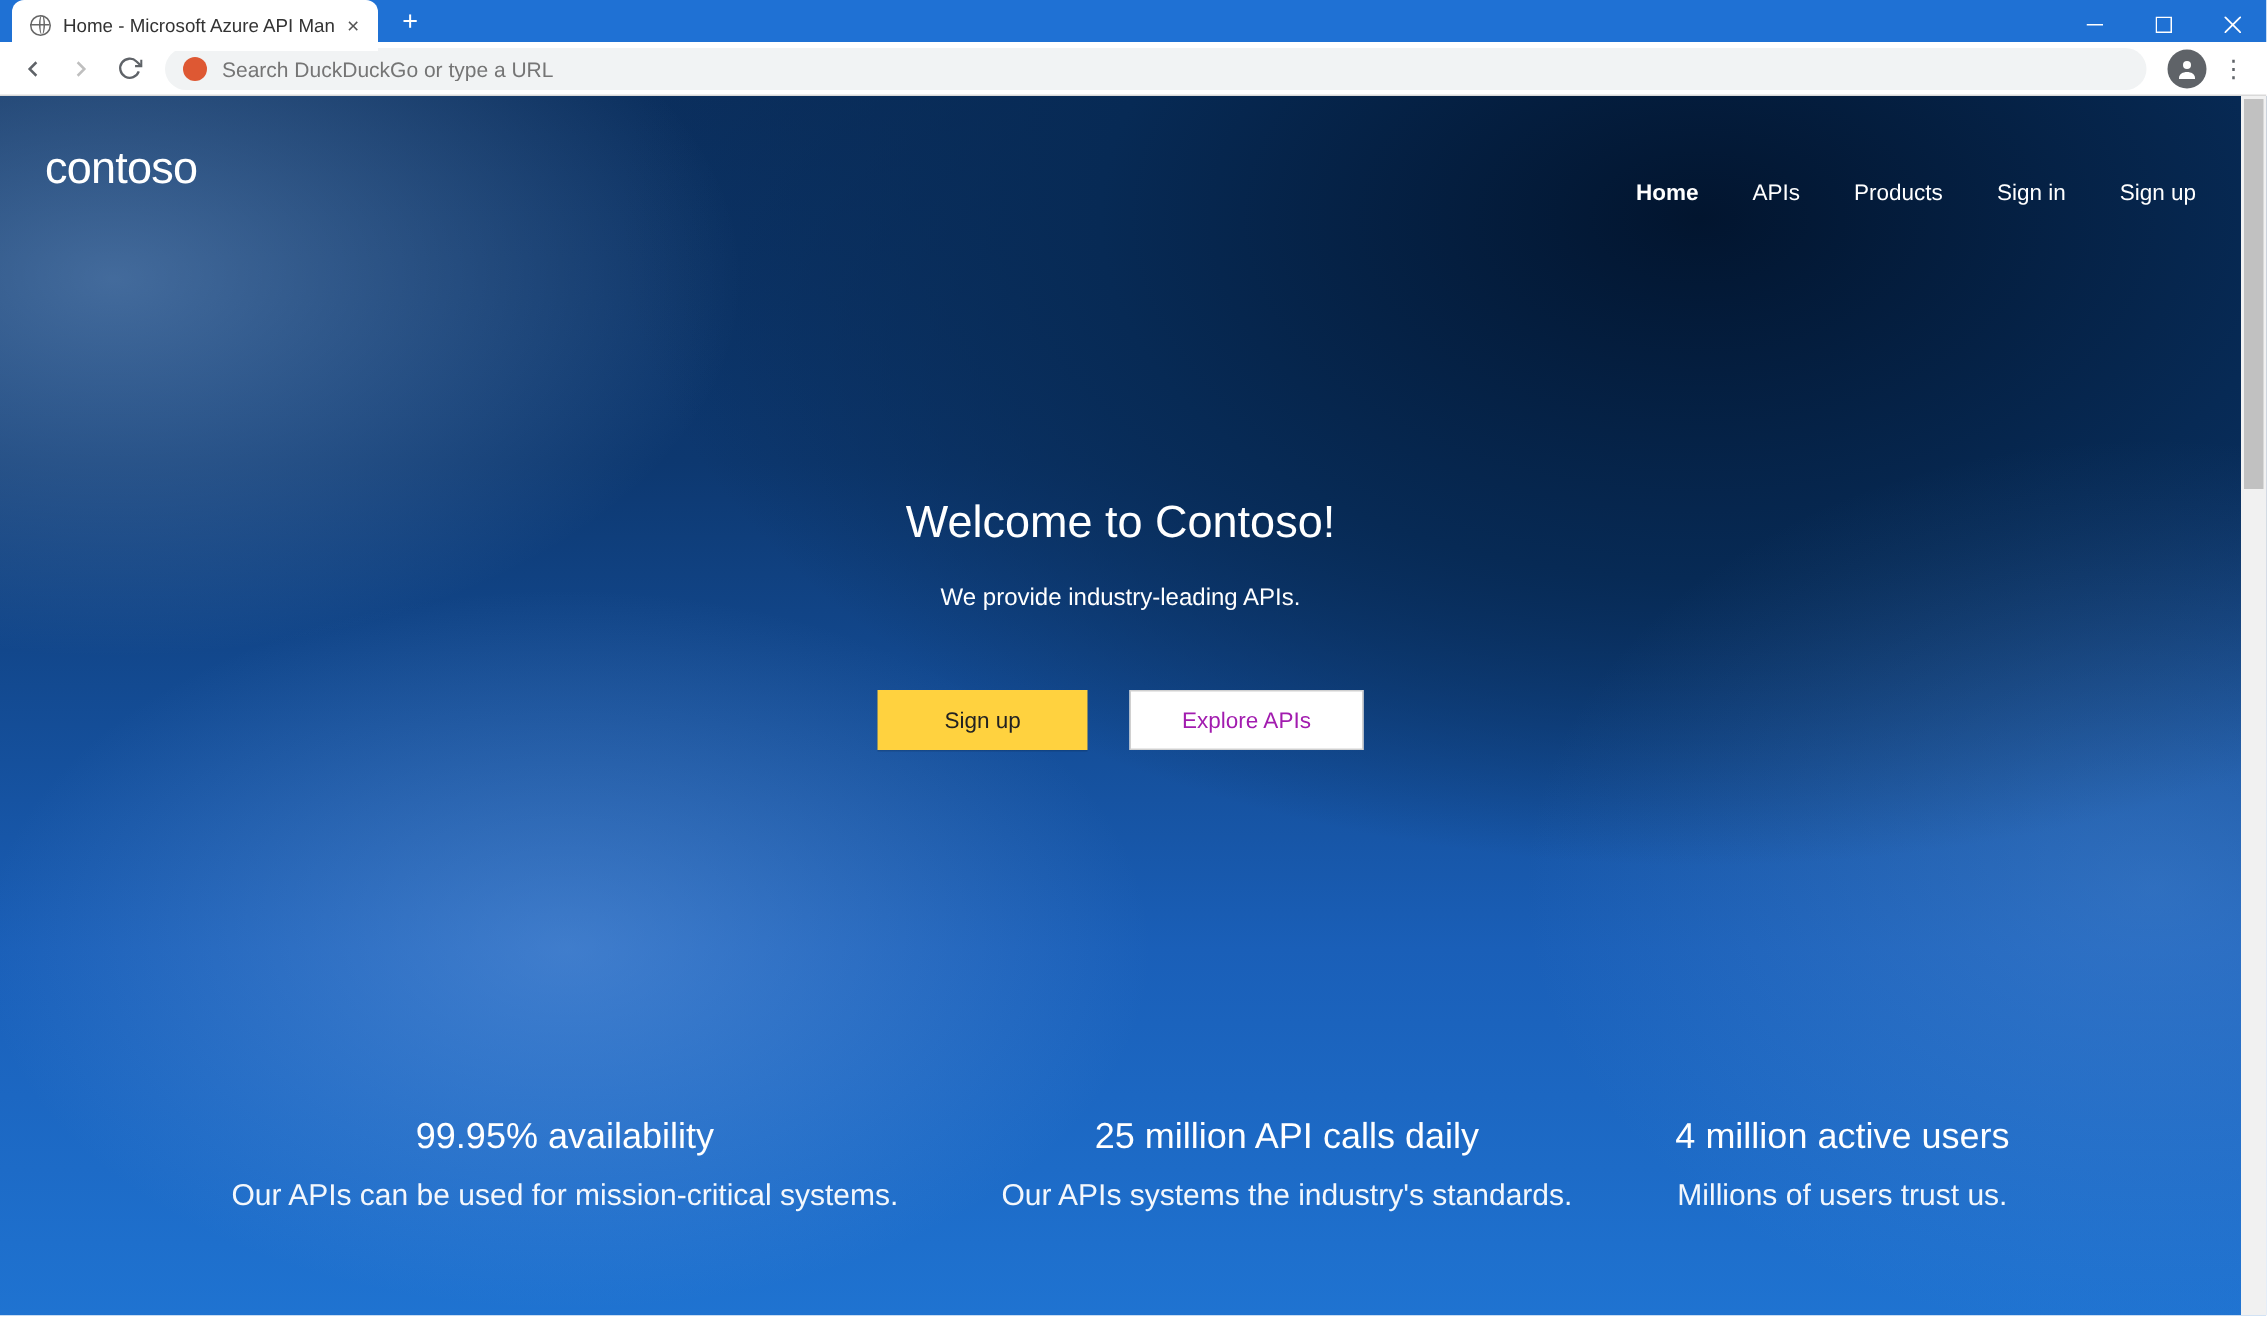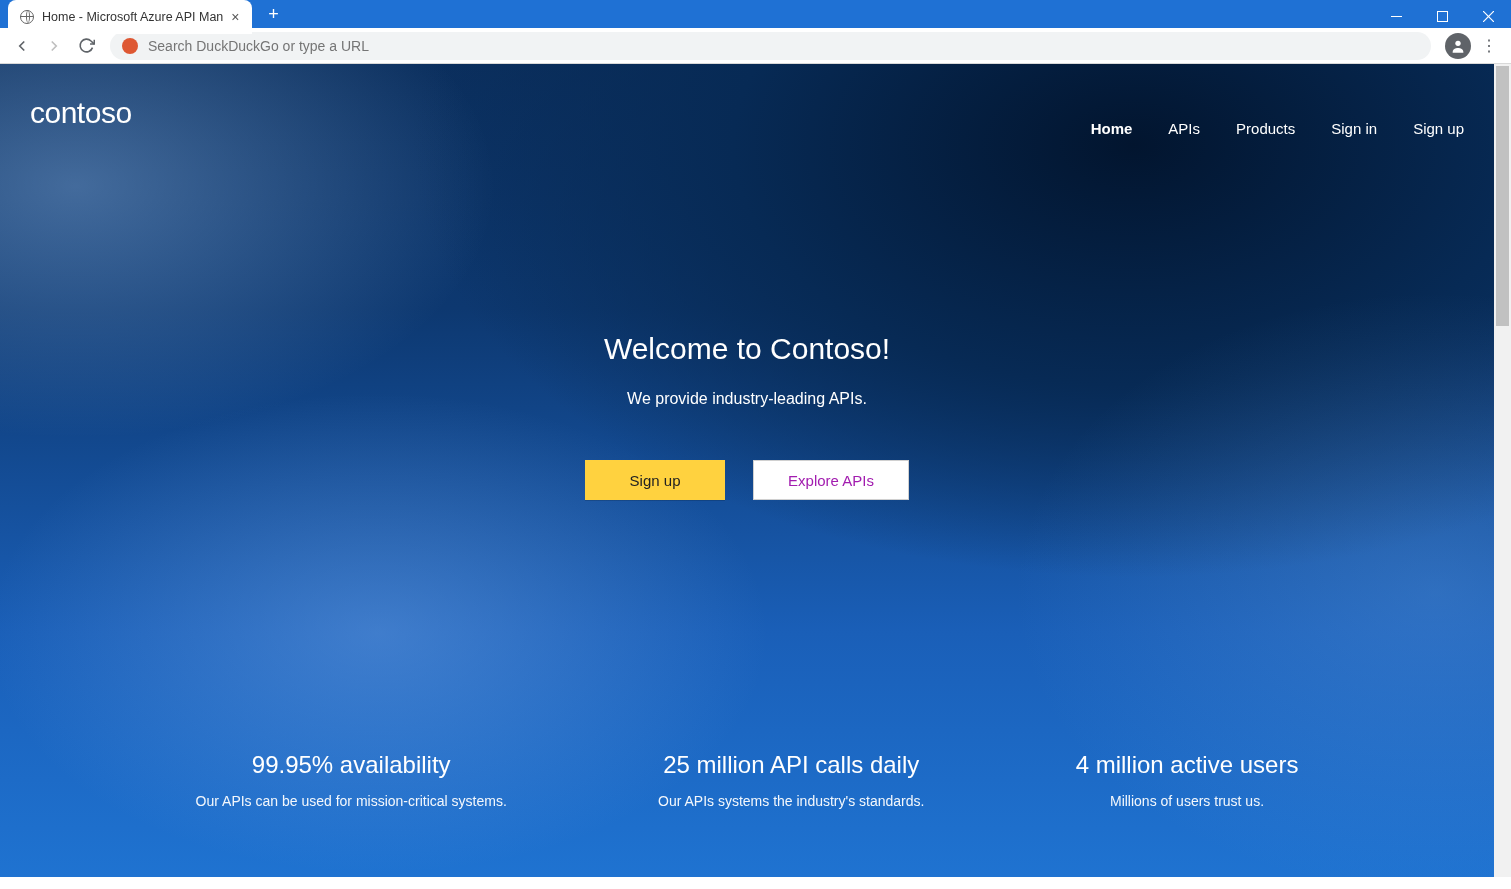--- a/index.html
+++ b/index.html
@@ -211,21 +211,21 @@
       position: absolute;
       bottom: 68px;
       left: 0; right: 17px;
       display: flex;
       justify-content: space-around;
       padding: 0 120px;
       text-align: center;
       margin-top: 23px;
     }
     .stat h3 { font-size: 24px; font-weight: 400; margin-bottom: 14px; }
-    .stat p { font-size: 14px; font-weight: 400; opacity: 0.95; }
+    .stat p { font-size: 20px; font-weight: 400; opacity: 0.95; }
   </style>
 </head>
 <body>
 
 <div class="titlebar">
   <div class="tab">
     <span class="globe-icon"></span>
     <span class="tab-title">Home - Microsoft Azure API Man</span>
     <span class="close-x">×</span>
   </div>

